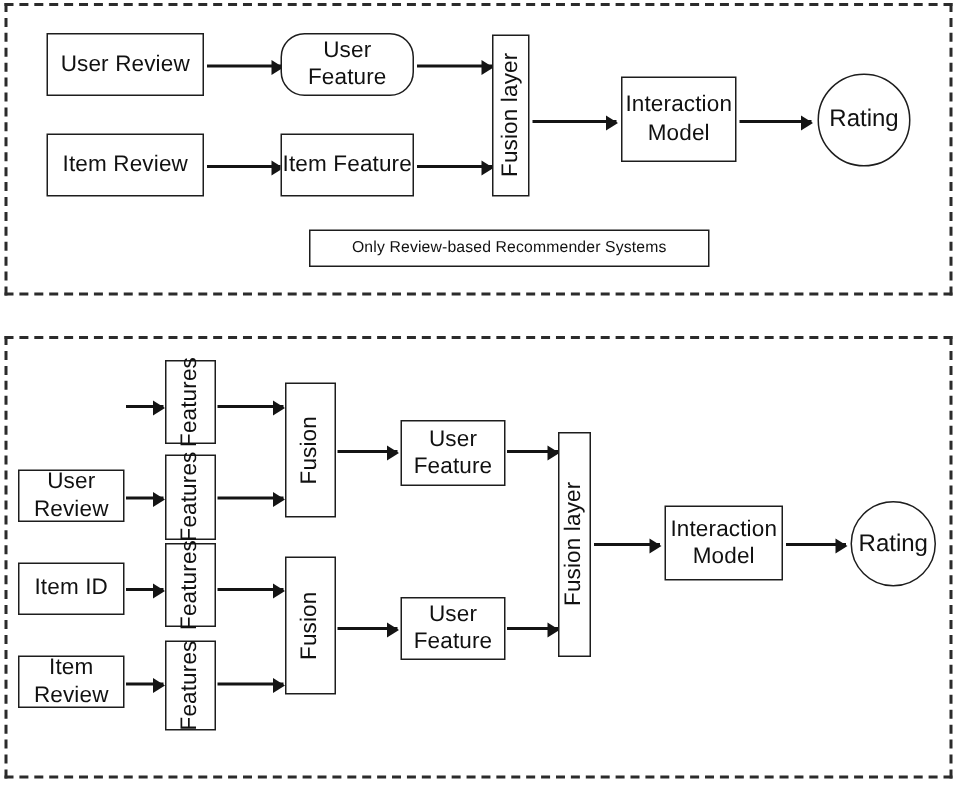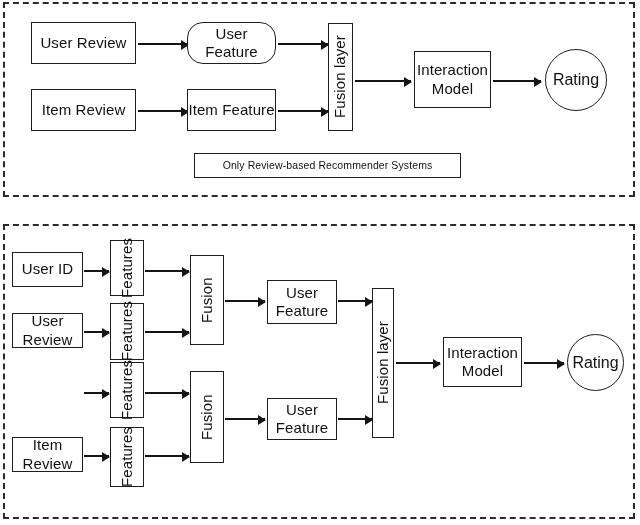--- a/index.html
+++ b/index.html
@@ -45,20 +45,21 @@
     color: #111111;
     letter-spacing: 0.1px;
   }
   .node.vert {
     writing-mode: vertical-rl;
     transform: rotate(180deg);
   }
   .node.caption {
     font-size: 10.5px;
     border-width: 1.6px;
+    margin-left: 12px;
   }
   .circle {
     position: absolute;
     box-sizing: border-box;
     border: 1.6px solid #1d1d1d;
     border-radius: 50%;
     background: #ffffff;
     display: flex;
     align-items: center;
     justify-content: center;
@@ -115,26 +116,26 @@
   </div>
 
   <div class="arrow" style="left:493px; top:80px; width:48px;"></div>
 
   <div class="circle" style="left:545px; top:49px; width:62px; height:62px;">Rating</div>
 
   <div class="node caption" style="left:194px; top:153px; width:267px; height:25px;">Only Review-based Recommender Systems</div>
 
   <div class="panel" id="panel-bottom"></div>
 
-  <div class="node" style="left:12px; top:252px; width:71px; height:35px;">User ID</div>
   <div class="arrow thin" style="left:84px; top:270px; width:25px;"></div>
 
   <div class="node" style="left:12px; top:313px; width:71px; height:35px;">User Review</div>
   <div class="arrow thin" style="left:84px; top:331px; width:25px;"></div>
 
+  <div class="node" style="left:12px; top:375px; width:71px; height:35px;">Item ID</div>
   <div class="arrow thin" style="left:84px; top:392px; width:25px;"></div>
 
   <div class="node" style="left:12px; top:437px; width:71px; height:35px;">Item Review</div>
   <div class="arrow thin" style="left:84px; top:455px; width:25px;"></div>
 
   <div class="node vert" style="left:110px; top:240px; width:34px; height:56px;">Features</div>
   <div class="arrow thin" style="left:145px; top:270px; width:44px;"></div>
 
   <div class="node vert" style="left:110px; top:303px; width:34px; height:57px;">Features</div>
   <div class="arrow thin" style="left:145px; top:331px; width:44px;"></div>

